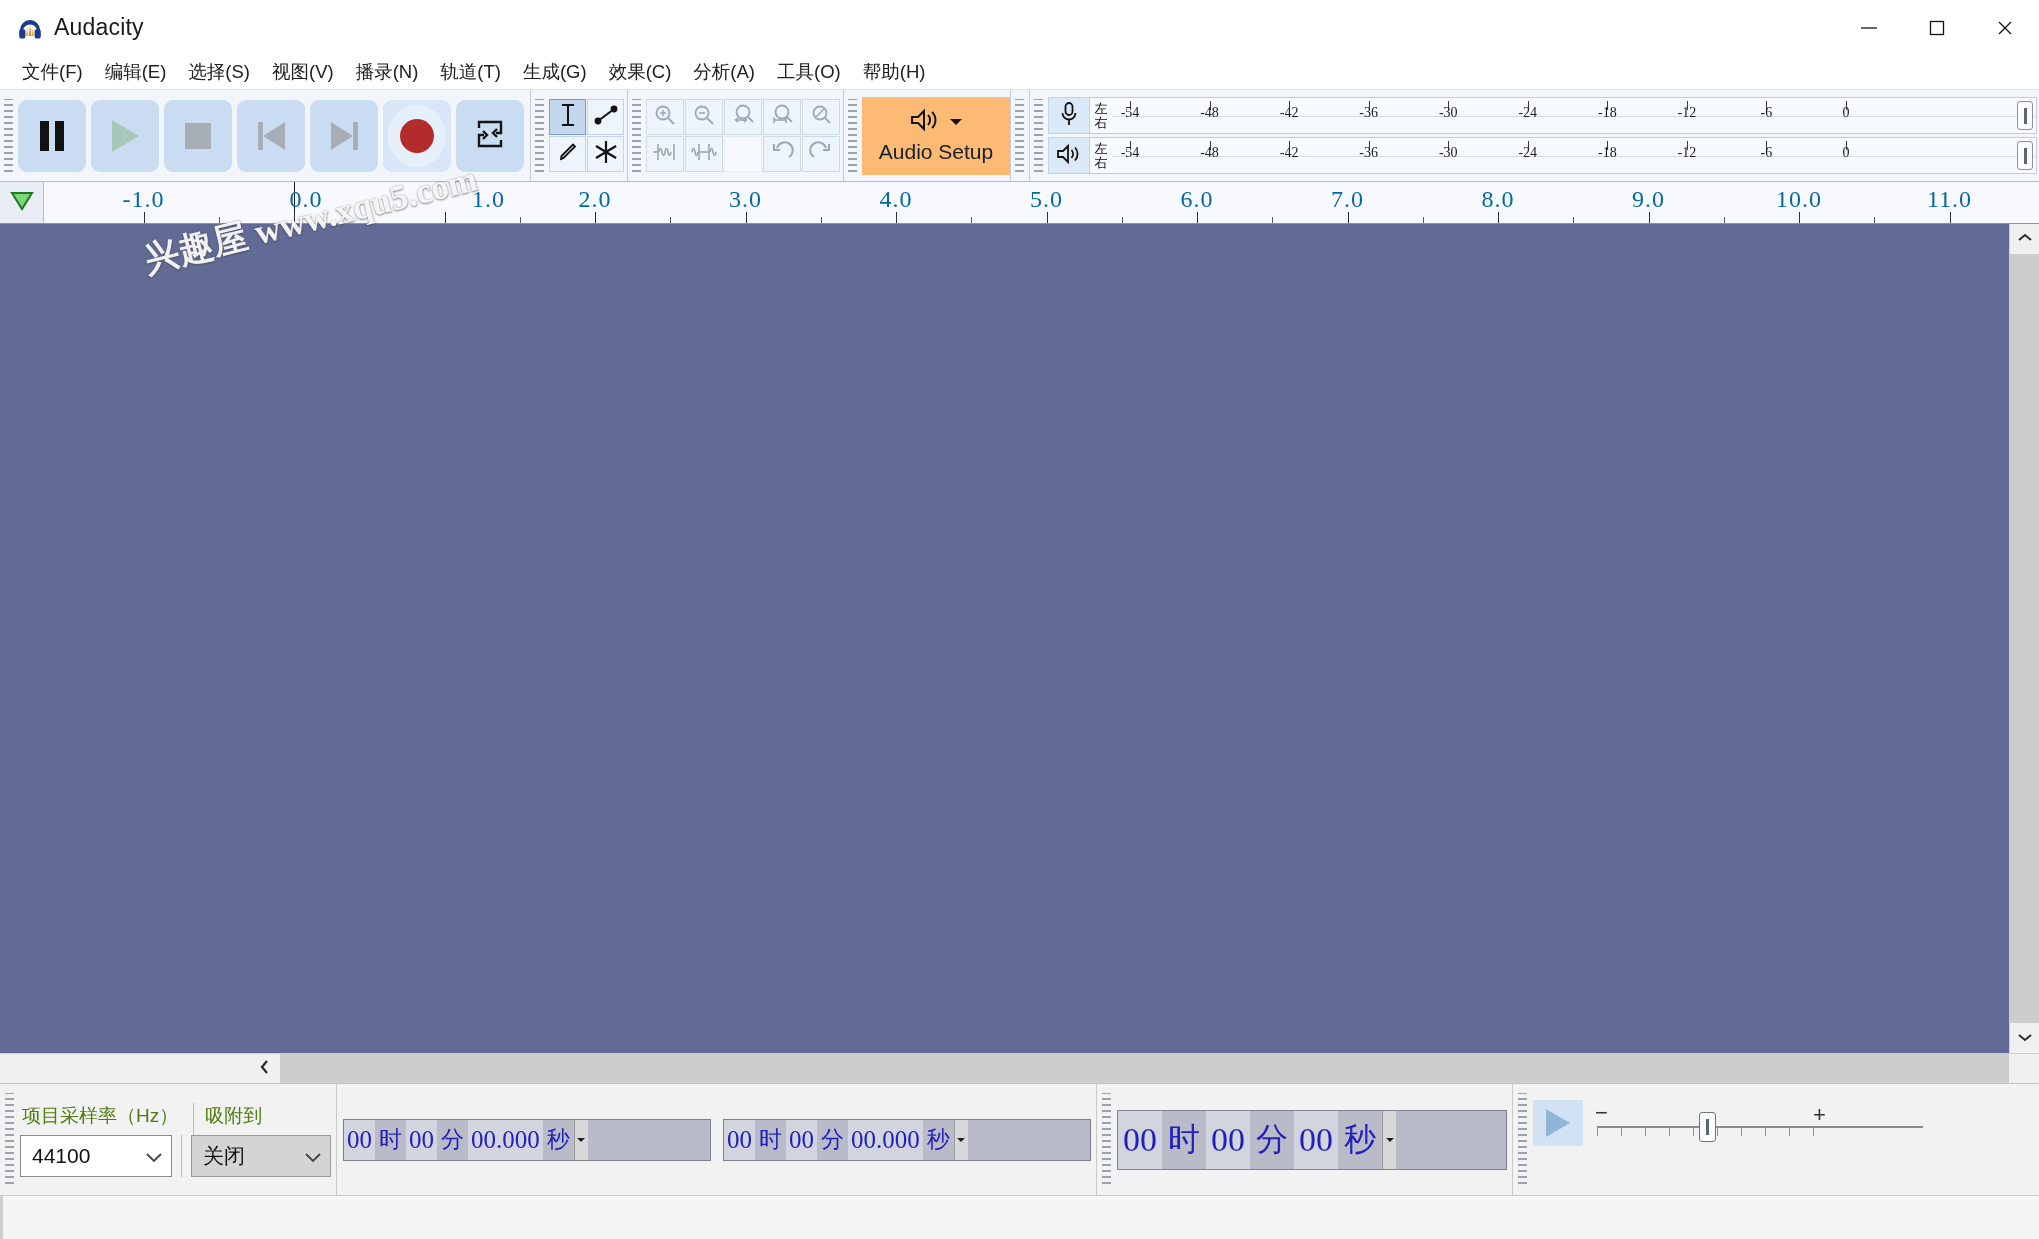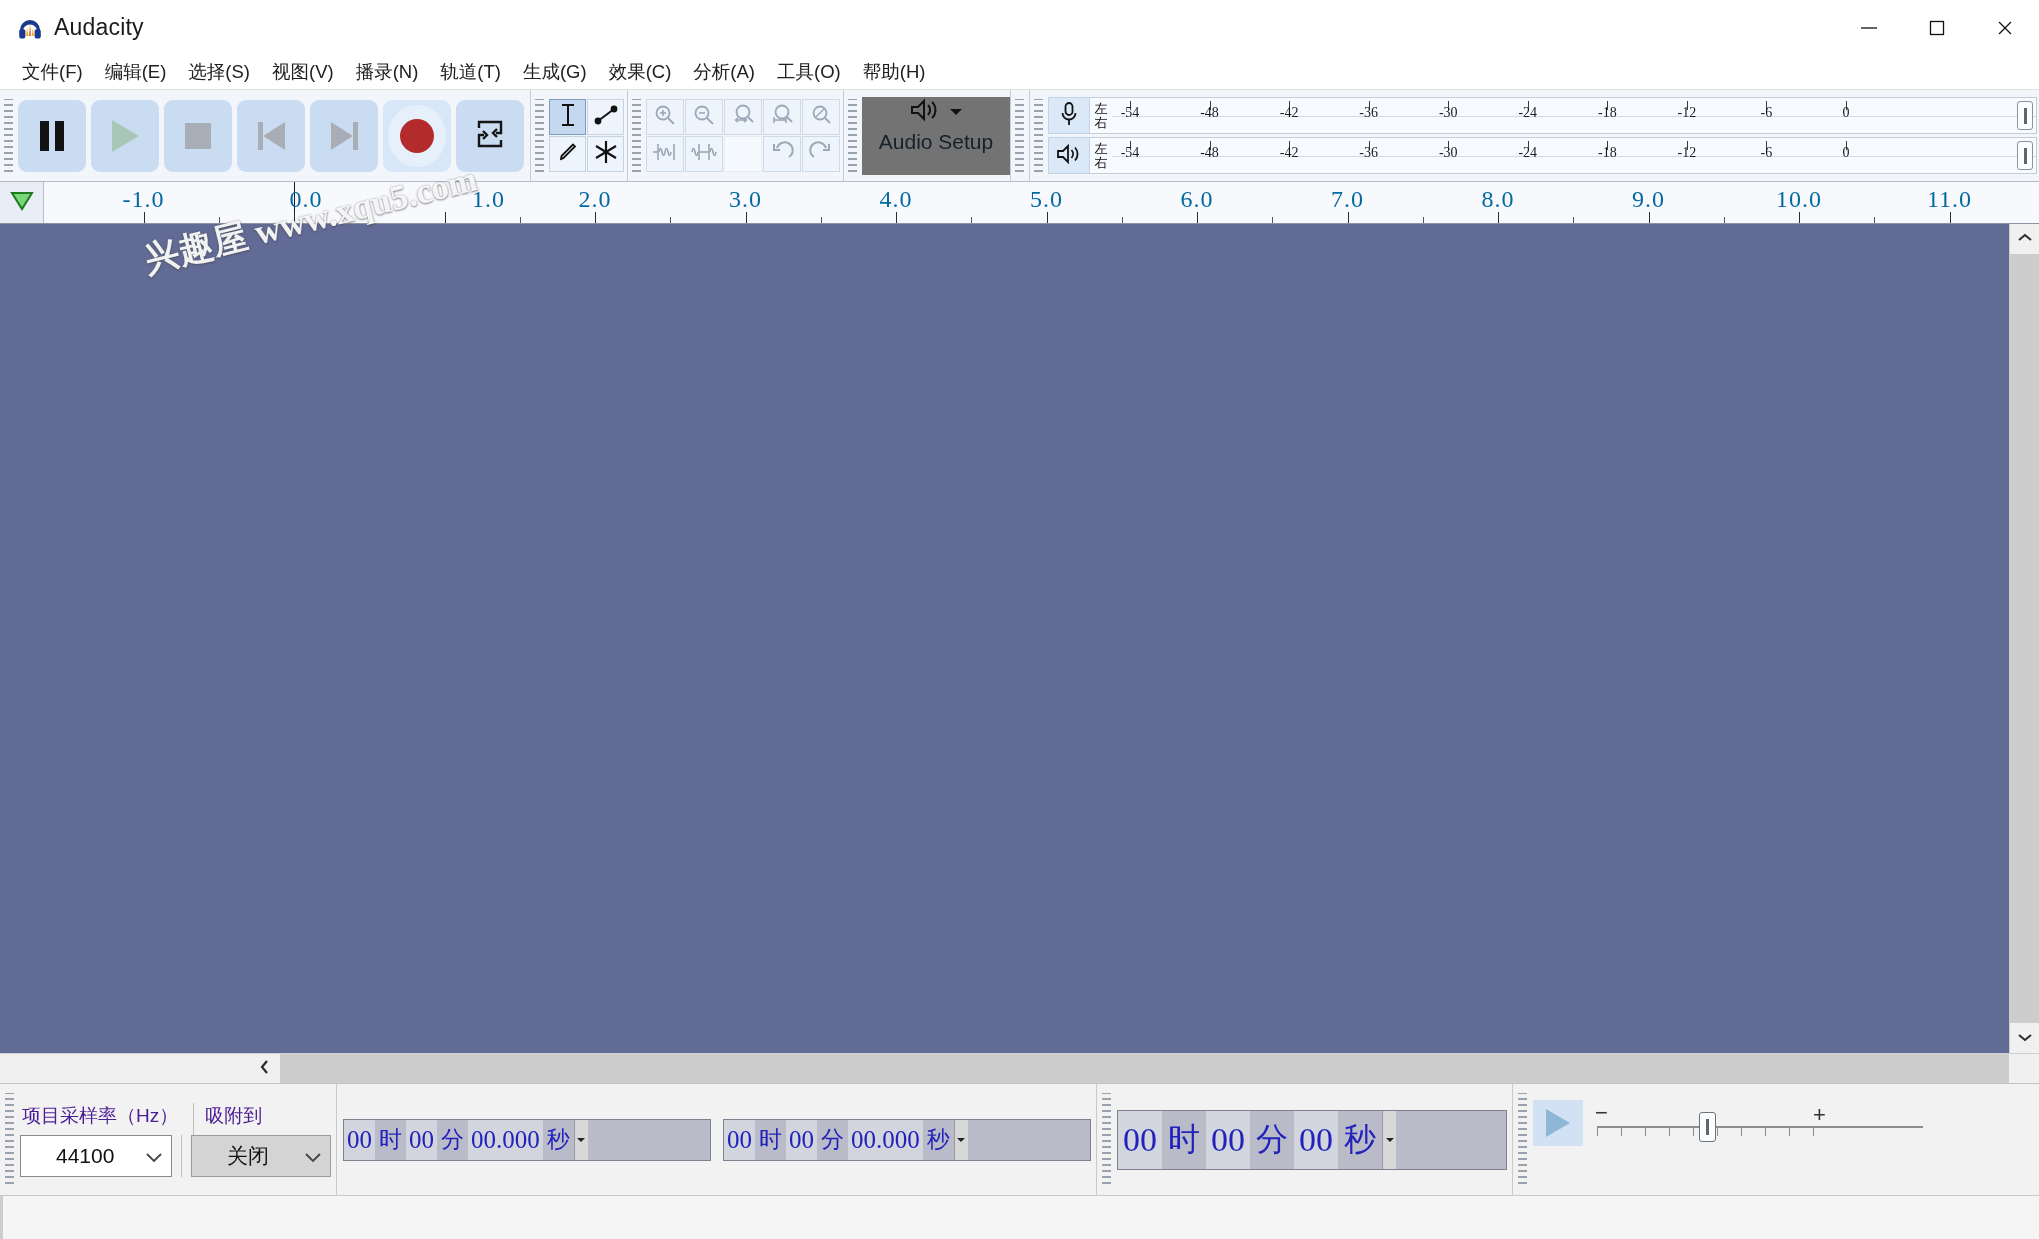--- a/index.html
+++ b/index.html
@@ -178,23 +178,23 @@
     border: 1px solid #cfdae7;
     display: flex; align-items: center; justify-content: center;
     cursor: default;
   }
   .ebtn.blank { background: #f6fafe; border-color: #e6edf5; }
 
   
   .bigbtn {
     height: 78px;
     min-width: 148px;
-    background: #737373;
+    background: #fdba74;
     display: flex; flex-direction: column;
-    align-items: center; 
+    align-items: center; justify-content: center;
     gap: 3px;
     padding: 0 13px;
     cursor: default;
   }
   .bigbtn .lbl { font-size: 21px; color: #16202b; white-space: nowrap; }
   .bigbtn .ico { display:flex; align-items:center; gap:6px; }
 
   
   .meters { display: flex; flex-direction: column; justify-content: center; gap: 3px; padding-right: 2px; flex: 1 1 auto; }
   .meter-row {
@@ -376,36 +376,36 @@
       to bottom,
       #9aa2ad 0px, #9aa2ad 2px,
       transparent 2px, transparent 6px);
     background-size: 9px 6px;
     background-repeat: repeat-y;
     background-position: 1px 5px;
   }
   .bcol { display: flex; flex-direction: column; justify-content: center; height: 96px; }
   .brow { display: flex; align-items: center; }
   .blabel {
-    font-size: 19px; color: #4c1d95; white-space: nowrap;
+    font-size: 19px; color: #4d7c0f; white-space: nowrap;
     padding: 0 6px 6px 2px;
   }
   .vdiv { width: 1px; align-self: stretch; background: #bfbfbf; margin: 0 9px; }
   .combo {
     height: 42px;
     background: #ffffff;
     border: 1px solid #8a8a8a;
     display: flex; align-items: center; justify-content: space-between;
     padding: 0 8px 0 11px;
     font-size: 21px; color: #111;
     cursor: default;
     min-width: 140px;
   }
   .combo.grey { background: #d4d4d4; border-color: #9a9a9a; }
-  .combo .cv { white-space: nowrap; margin-left: 24px; }
+  .combo .cv { white-space: nowrap; }
   .wide-combo {
     height: 40px;
     background: #e4e4e4;
     border: 1px solid #b4b4b4;
     display: flex; align-items: center; justify-content: space-between;
     padding: 0 10px 0 9px;
     font-size: 19px; color: #111;
     cursor: default;
   }
   .timefield {

